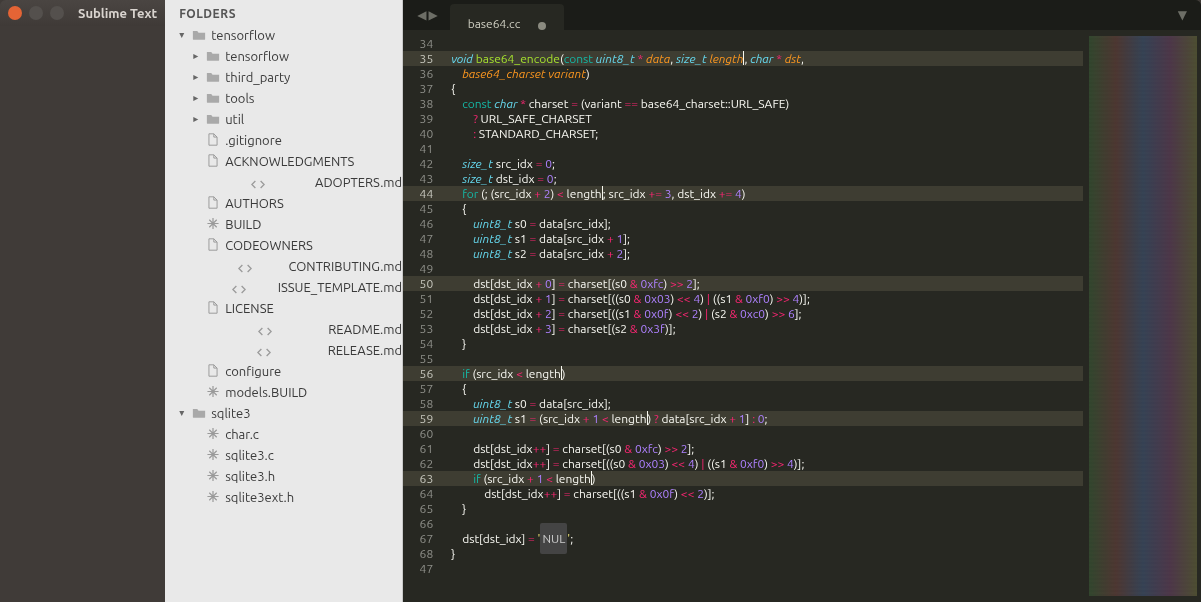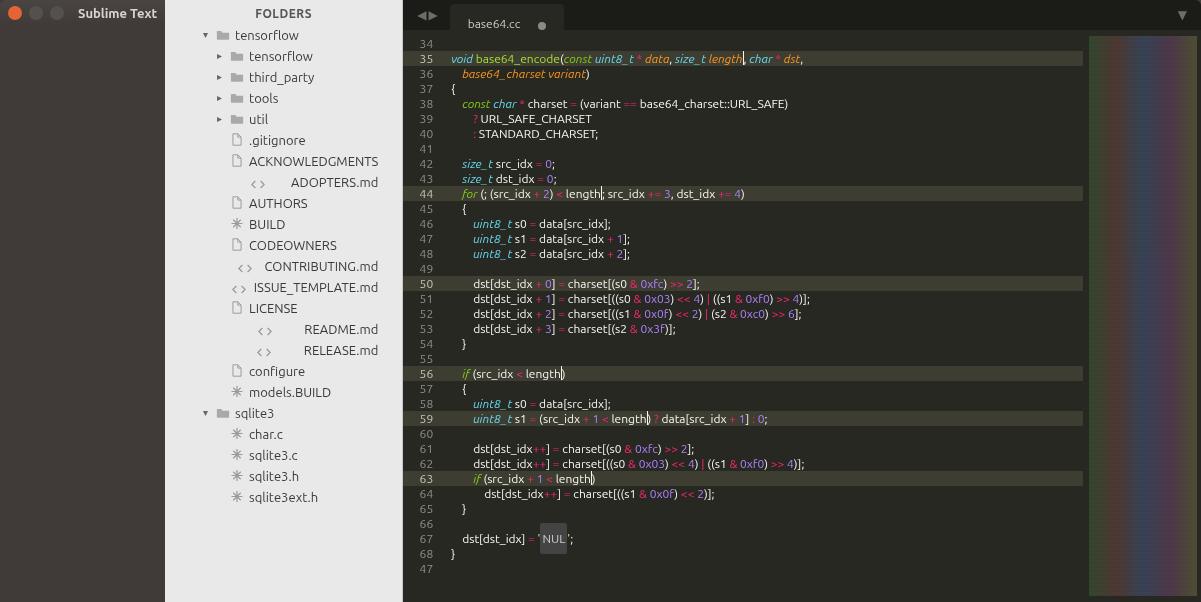--- a/index.html
+++ b/index.html
@@ -11,21 +11,21 @@
 .titlebar { height: 26px; background: linear-gradient(#4a4542,#3f3a37); display: flex; align-items: center; padding: 0 8px; gap: 8px; }
 .tb-controls { display: flex; gap: 7px; align-items: center; }
 .tb-btn { width: 14px; height: 14px; border-radius: 50%; background: #54504d; display:inline-block; }
 .tb-btn.close { background: #e46435; }
 .tb-title { color: #d9d4cf; font-size: 13px; font-weight: bold; margin-left: 6px; }
 
 
 .main { flex: 1; display: flex; min-height: 0; }
 
 
-.sidebar { width: 238px; background: #e9e9e9; border-right: 1px solid #c9c9c9; display: flex; flex-direction: column; font-size: 13px; color: #444; align-items: center; }
+.sidebar { width: 238px; background: #e9e9e9; border-right: 1px solid #c9c9c9; display: flex; flex-direction: column; font-size: 13px; color: #444; }
 .sb-header { font-weight: bold; font-size: 12px; letter-spacing: 0.5px; padding: 7px 14px 4px; color: #555; }
 .tree { flex: 1; overflow: auto; padding-bottom: 10px; }
 .tree-row { display: flex; align-items: center; height: 21px; padding-left: 14px; cursor: default; }
 .tree-row.depth1 { padding-left: 28px; }
 .twisty { width: 10px; font-size: 10px; color: #666; margin-right: 2px; }
 .ico { width: 16px; height: 14px; display: inline-flex; align-items: center; justify-content: center; margin-right: 4px; color: #8a8a8a; }
 .ico.folder svg, .ico.file svg, .ico.code svg, .ico.star svg { width: 14px; height: 13px; }
 .label { color: #3a3a3a; }
 
 
@@ -41,21 +41,21 @@
 
 .code-wrap { flex: 1; display: flex; min-height: 0; }
 .gutter { width: 44px; background: #272822; text-align: right; color: #8f908a; font: 12px/15px "DejaVu Sans Mono", monospace; padding-top: 6px; user-select: none; }
 .gutter .ln { padding-right: 14px; height: 15px; }
 .gutter .ln.hl { background: #3e3d32; color: #c7c7bd; }
 .code { flex: 1; font: 12px/15px "DejaVu Sans Mono", monospace; color: #f8f8f2; white-space: pre; padding-top: 6px; position: relative; overflow: hidden; }
 .codeline { height: 15px; padding-left: 4px; }
 .codeline.hl { background: #3e3d32; }
 
 
-.kw { color: #84cc16; font-style: italic; }
+.kw { color: #14b8a6; }
 .type { color: #66d9ef; font-style: italic; }
 .fn { color: #a6e22e; }
 .num { color: #ae81ff; }
 .op { color: #f92672; }
 .param { color: #fd971f; font-style: italic; }
 .str { color: #e6db74; }
 .badge { background: #444; color: #ccc; padding: 9px 2px; border-radius: 2px; }
 .cursor { display:inline-block; width:1px; height:14px; background:#f8f8f0; vertical-align:-2px; }
 
 .minimap { width: 118px; background: #272822; position: relative; }

